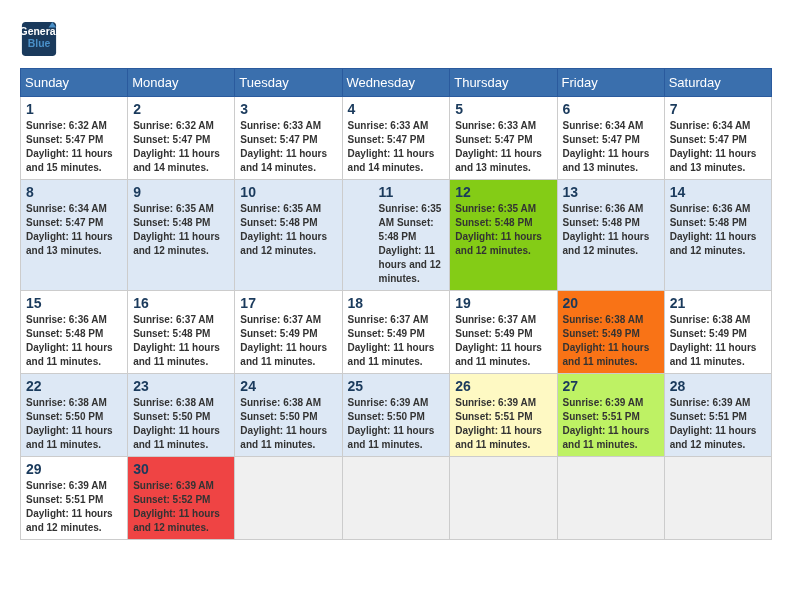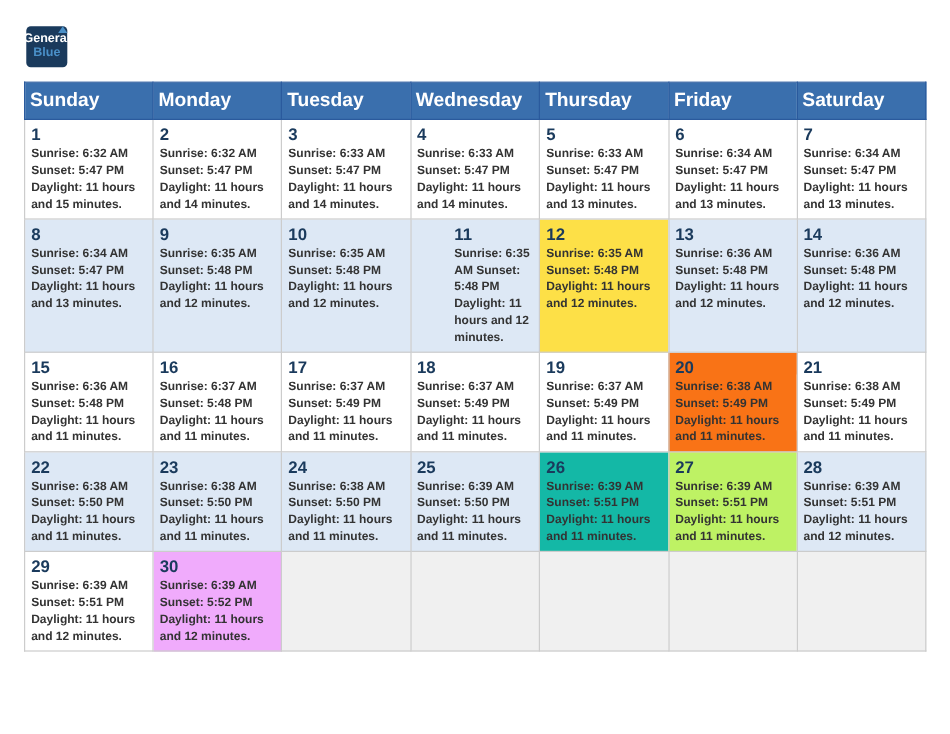--- a/index.html
+++ b/index.html
@@ -41,22 +41,22 @@
     .calendar {
       width: 100%;
       border-collapse: collapse;
       font-size: 11px;
     }
     .calendar th {
       background-color: #3a6fad;
       color: #fff;
       padding: 6px 4px;
       text-align: left;
-      font-size: 16px;
-      font-weight: bold;
+      font-size: 13px;
+      font-weight: normal;
       border: 1px solid #2a5a9d;
     }
     .calendar td {
       border: 1px solid #ccc;
       vertical-align: top;
       padding: 4px 5px;
       width: 108px;
       min-height: 80px;
       background: #fff;
     }
@@ -187,21 +187,21 @@
 Daylight: 11 hours
 and 12 minutes.</div>
         </td>
         <td style="background: rgb(221, 232, 245); padding-left: 36px;">
           <span class="day-number">11</span>
           <div class="day-info">Sunrise: 6:35 AM
 Sunset: 5:48 PM
 Daylight: 11 hours
 and 12 minutes.</div>
         </td>
-        <td style="background: #fde047;">
+        <td style="background: #84cc16;">
           <span class="day-number">12</span>
           <div class="day-info">Sunrise: 6:35 AM
 Sunset: 5:48 PM
 Daylight: 11 hours
 and 12 minutes.</div>
         </td>
         <td style="background: rgb(221, 232, 245);">
           <span class="day-number">13</span>
           <div class="day-info">Sunrise: 6:36 AM
 Sunset: 5:48 PM
@@ -252,21 +252,21 @@
 Daylight: 11 hours
 and 11 minutes.</div>
         </td>
         <td style="background: #f97316;">
           <span class="day-number">20</span>
           <div class="day-info">Sunrise: 6:38 AM
 Sunset: 5:49 PM
 Daylight: 11 hours
 and 11 minutes.</div>
         </td>
-        <td style="background: rgb(255, 255, 255); border-radius: 19px;">
+        <td style="background: rgb(255, 255, 255);">
           <span class="day-number">21</span>
           <div class="day-info">Sunrise: 6:38 AM
 Sunset: 5:49 PM
 Daylight: 11 hours
 and 11 minutes.</div>
         </td>
       </tr>
       <tr>
         <td style="background: rgb(221, 232, 245);">
           <span class="day-number">22</span>
@@ -289,21 +289,21 @@
 Daylight: 11 hours
 and 11 minutes.</div>
         </td>
         <td style="background: rgb(221, 232, 245);">
           <span class="day-number">25</span>
           <div class="day-info">Sunrise: 6:39 AM
 Sunset: 5:50 PM
 Daylight: 11 hours
 and 11 minutes.</div>
         </td>
-        <td style="background: #14b8a6;">
+        <td style="background: #fef9c3;">
           <span class="day-number">26</span>
           <div class="day-info">Sunrise: 6:39 AM
 Sunset: 5:51 PM
 Daylight: 11 hours
 and 11 minutes.</div>
         </td>
         <td style="background: #bef264;">
           <span class="day-number">27</span>
           <div class="day-info">Sunrise: 6:39 AM
 Sunset: 5:51 PM
@@ -319,21 +319,21 @@
         </td>
       </tr>
       <tr>
         <td style="background: rgb(255, 255, 255);">
           <span class="day-number">29</span>
           <div class="day-info">Sunrise: 6:39 AM
 Sunset: 5:51 PM
 Daylight: 11 hours
 and 12 minutes.</div>
         </td>
-        <td style="background: #f0abfc;">
+        <td style="background: #ef4444;">
           <span class="day-number">30</span>
           <div class="day-info">Sunrise: 6:39 AM
 Sunset: 5:52 PM
 Daylight: 11 hours
 and 12 minutes.</div>
         </td>
         <td class="empty-cell" style="background: rgb(232, 232, 232);"></td>
         <td class="empty-cell" style="background: rgb(232, 232, 232);"></td>
         <td class="empty-cell" style="background: rgb(232, 232, 232);"></td>
         <td class="empty-cell" style="background: rgb(232, 232, 232);"></td>

